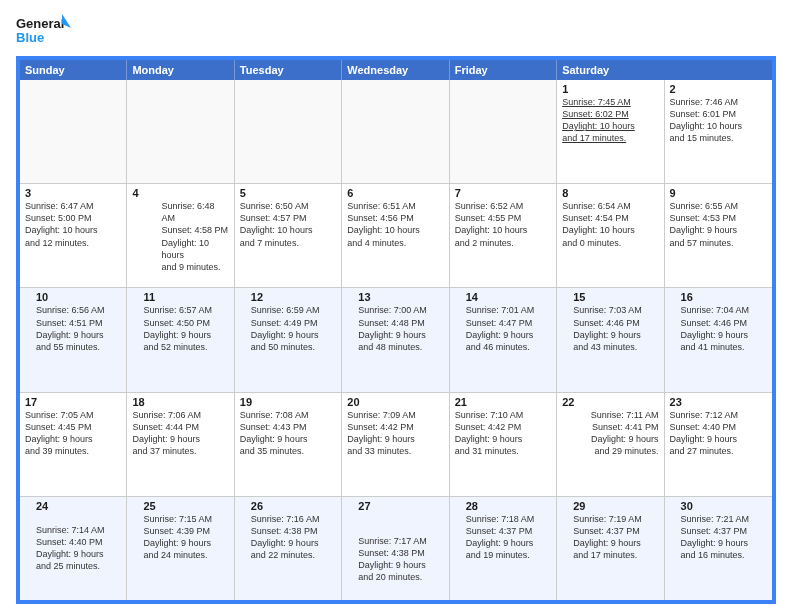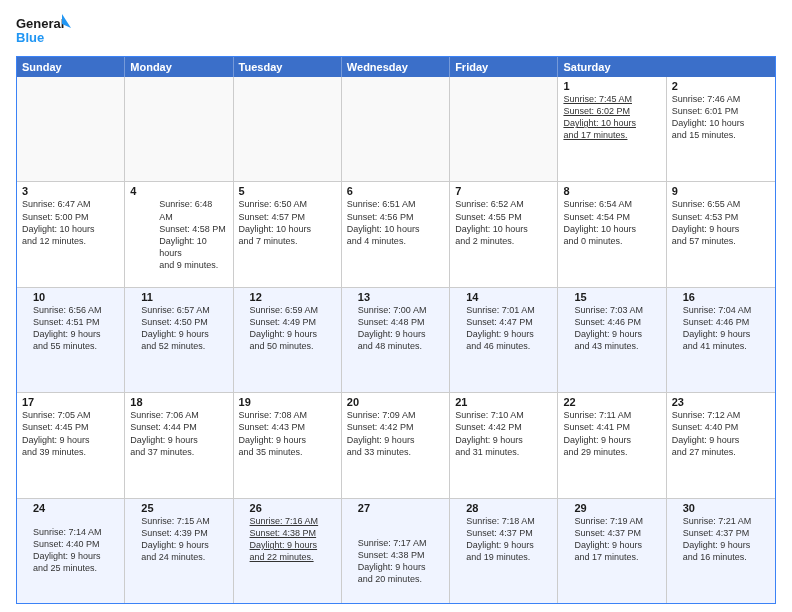--- a/index.html
+++ b/index.html
@@ -37,21 +37,21 @@
       color: #1a1a1a;
     }
     .subtitle {
       font-size: 14px;
       color: #444;
     }
     .calendar {
       flex: 1;
       display: flex;
       flex-direction: column;
-      border: 1px solid #3b82f6;
+      border: 4px solid #3b82f6;
     }
     .cal-header {
       display: grid;
       grid-template-columns: repeat(7, 1fr);
       background: #3b6fc9;
     }
     .cal-header-cell {
       color: #fff;
       font-size: 11px;
       font-weight: bold;
@@ -278,21 +278,21 @@
           </div>
           <div class="cal-cell">
             <div class="day-num">21</div>
             <div class="cell-content" style="white-space: pre-line;">Sunrise: 7:10 AM
 Sunset: 4:42 PM
 Daylight: 9 hours
 and 31 minutes.</div>
           </div>
           <div class="cal-cell">
             <div class="day-num">22</div>
-            <div class="cell-content" style="white-space: pre-line;">Sunrise: 7:11 AM
+            <div class="cell-content" style="white-space: pre-line; text-align: right;">Sunrise: 7:11 AM
 Sunset: 4:41 PM
 Daylight: 9 hours
 and 29 minutes.</div>
           </div>
           <div class="cal-cell">
             <div class="day-num">23</div>
             <div class="cell-content" style="white-space: pre-line;">Sunrise: 7:12 AM
 Sunset: 4:40 PM
 Daylight: 9 hours
 and 27 minutes.</div>
@@ -308,21 +308,21 @@
           </div>
           <div class="cal-cell alt-row">
             <div class="day-num">25</div>
             <div class="cell-content" style="white-space: pre-line;">Sunrise: 7:15 AM
 Sunset: 4:39 PM
 Daylight: 9 hours
 and 24 minutes.</div>
           </div>
           <div class="cal-cell alt-row">
             <div class="day-num">26</div>
-            <div class="cell-content" style="white-space: pre-line; text-decoration: underline;">Sunrise: 7:16 AM
+            <div class="cell-content" style="white-space: pre-line;">Sunrise: 7:16 AM
 Sunset: 4:38 PM
 Daylight: 9 hours
 and 22 minutes.</div>
           </div>
           <div class="cal-cell alt-row">
             <div class="day-num">27</div>
             <div class="cell-content" style="white-space: pre-line; margin-top: 23px;">Sunrise: 7:17 AM
 Sunset: 4:38 PM
 Daylight: 9 hours
 and 20 minutes.</div>

